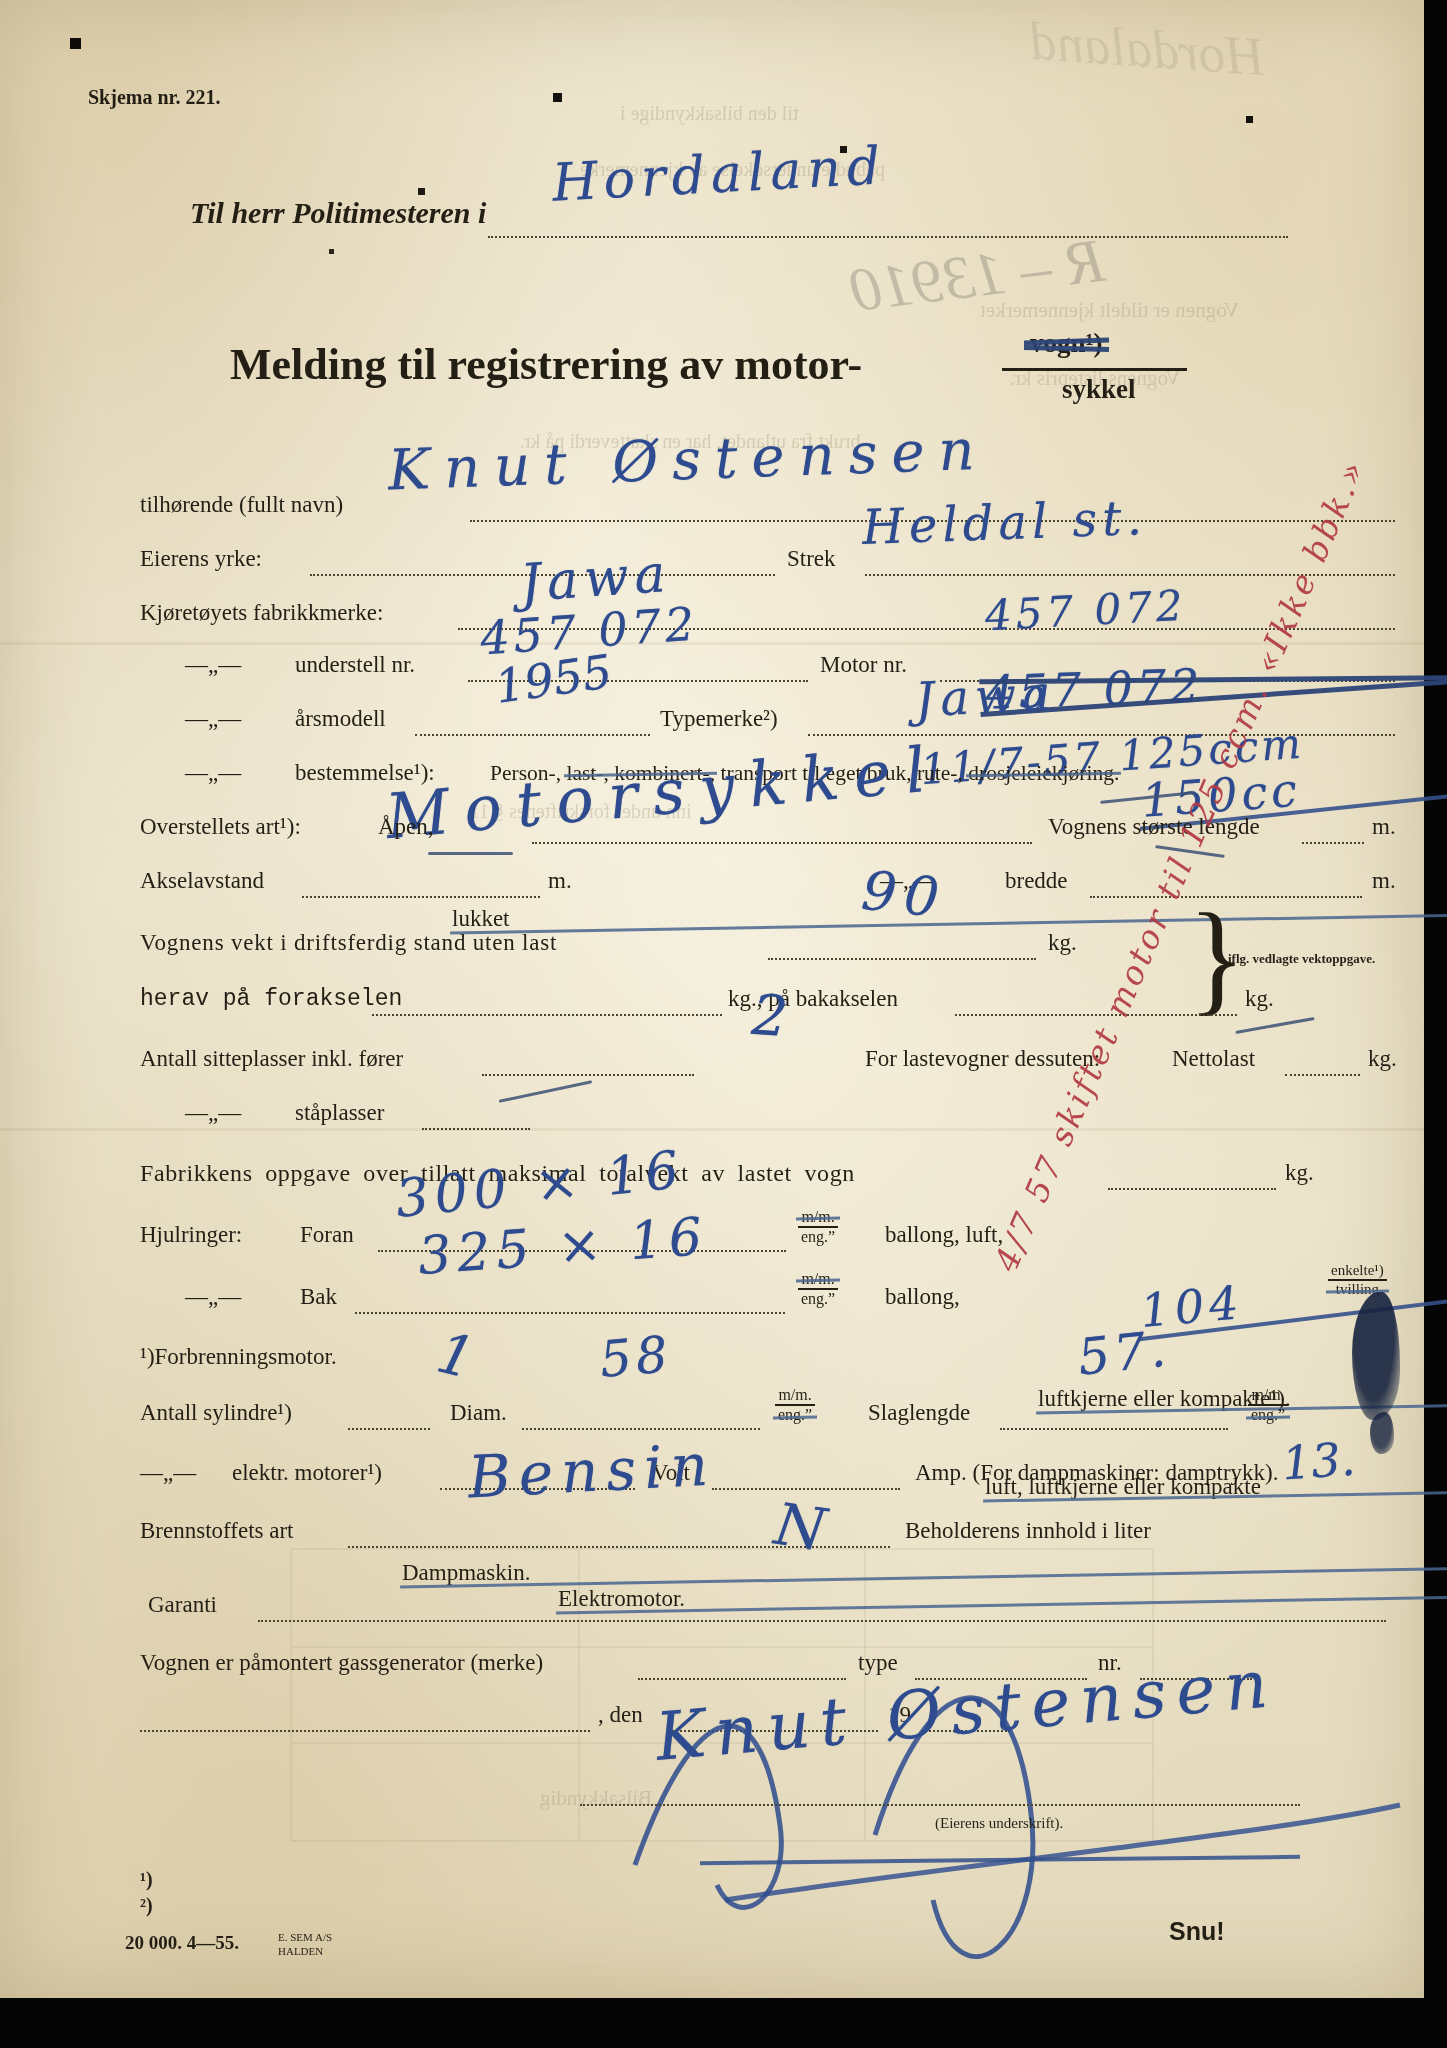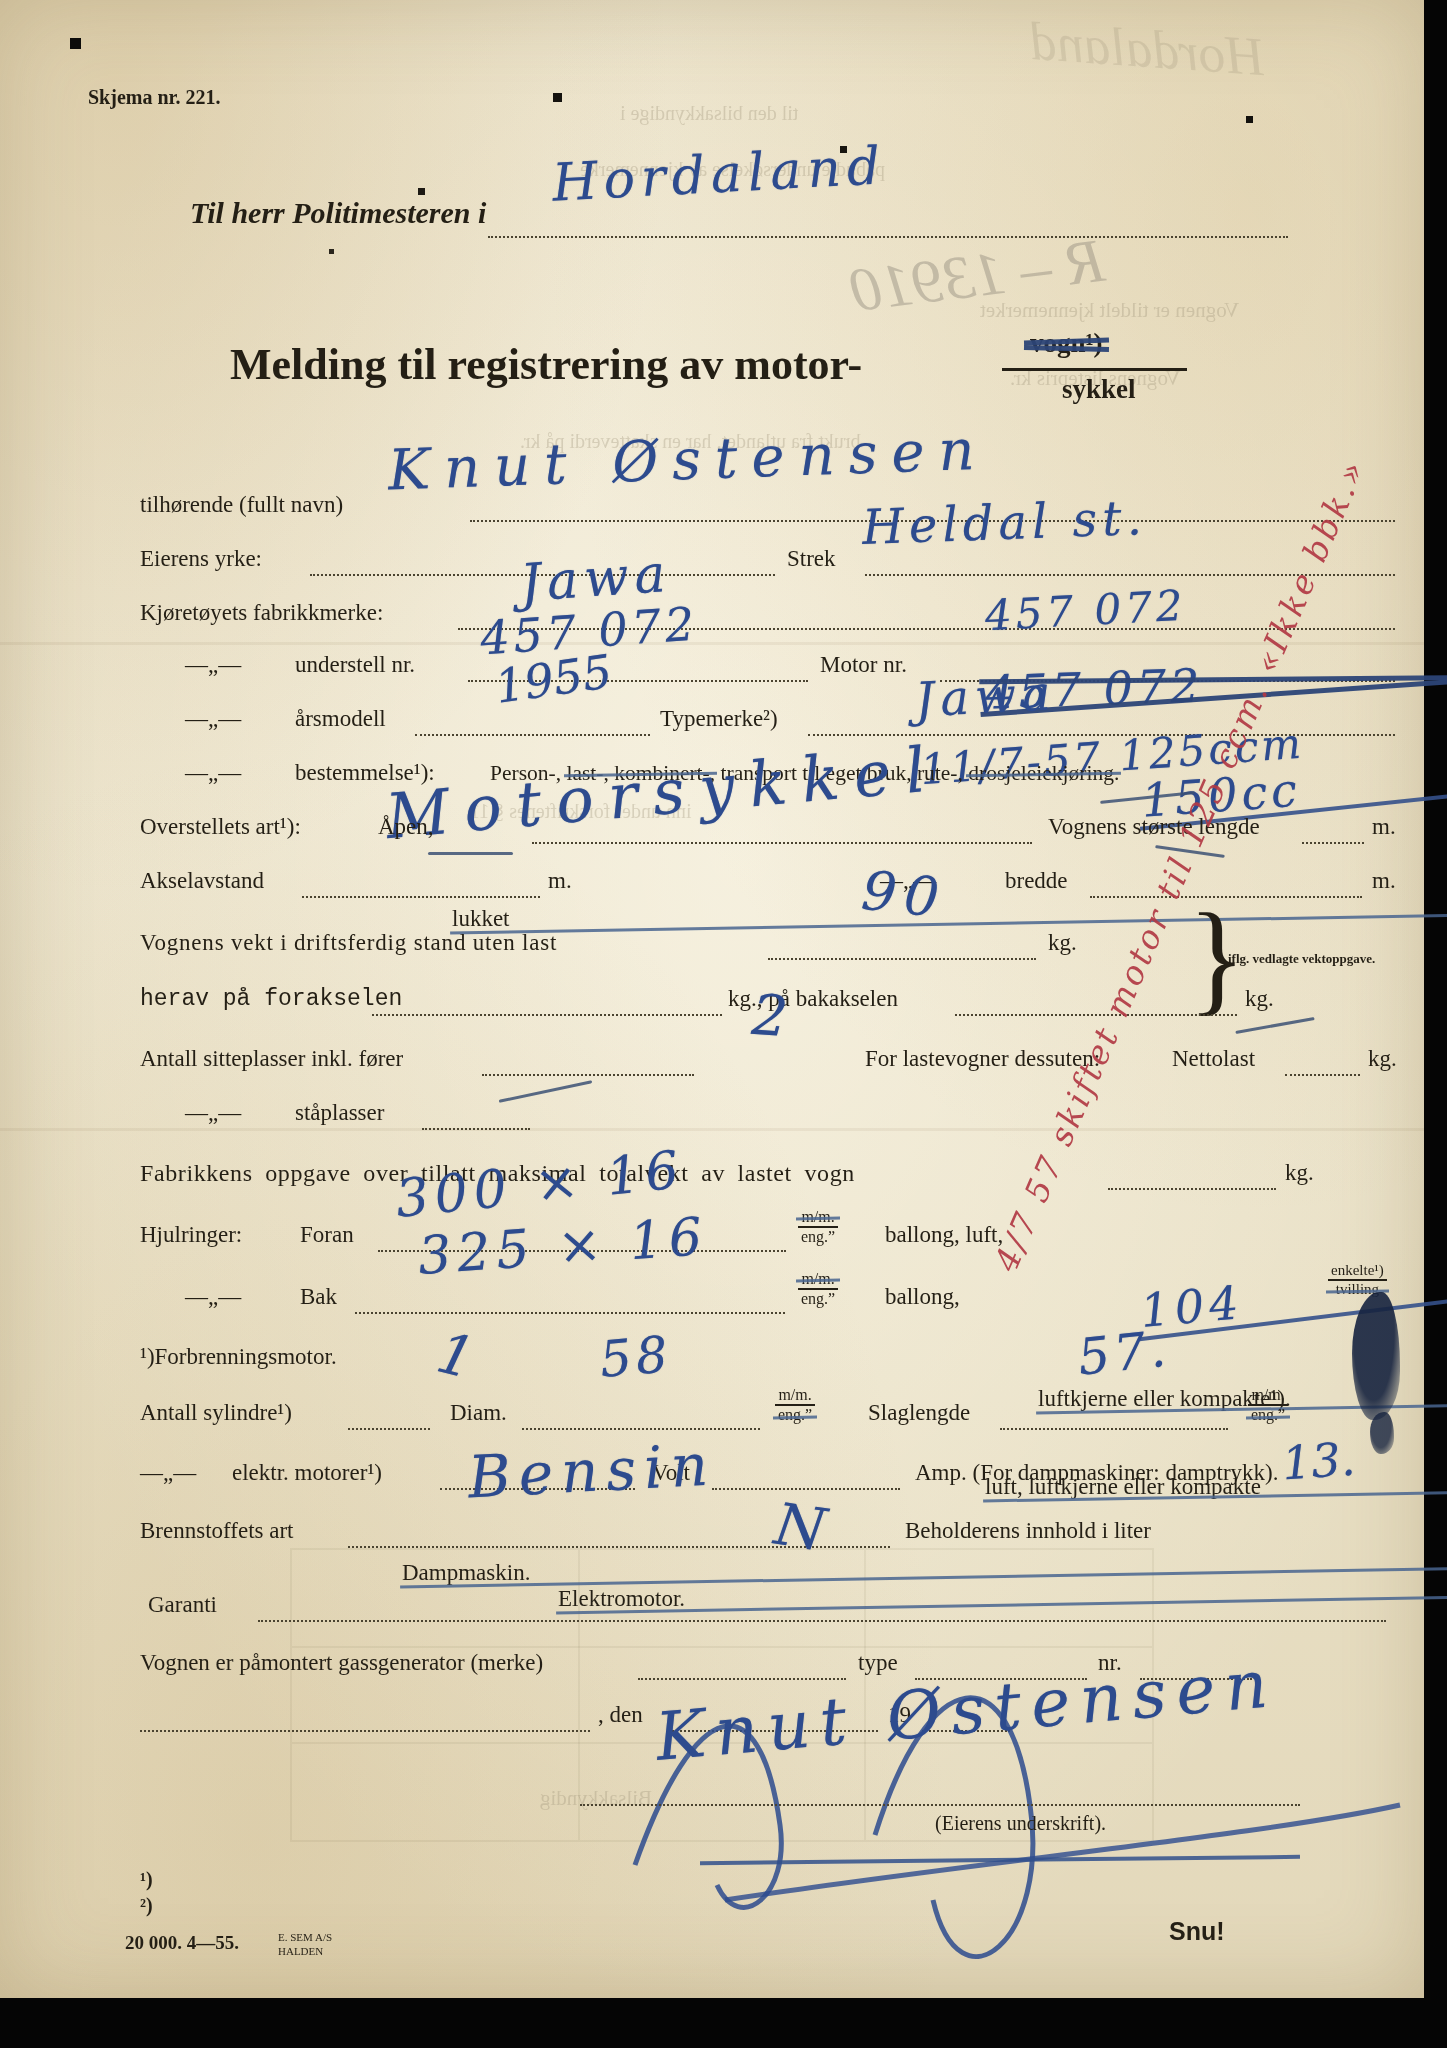--- a/index.html
+++ b/index.html
@@ -257,21 +257,21 @@
   <div class="p" style="left:888px;top:1702px;">19</div>
   <div class="dots" style="left:922px;top:1706px;width:88px;"></div>
 
   <svg width="860" height="420" viewBox="0 0 860 420" style="left:575px;top:1600px;">
     <path d="M60 265 C120 95 185 80 205 225 C215 295 165 335 142 285" fill="none" stroke="#2d4b8e" stroke-width="5" opacity=".85"></path>
     <path d="M300 235 C355 60 435 55 455 205 C475 340 385 415 358 300" fill="none" stroke="#2d4b8e" stroke-width="5" opacity=".85"></path>
     <path d="M150 300 C400 262 690 235 825 205" fill="none" stroke="#2d4b8e" stroke-width="5" opacity=".8"></path>
   </svg>
   <div class="hw" style="left:655px;top:1678px;font-size:66px;letter-spacing:10px;transform:rotate(-5deg);">Knut Østensen</div>
   <div class="dots" style="left:580px;top:1780px;width:720px;"></div>
-  <div class="p" style="left:935px;top:1810px;font-size:20px;">(Eierens underskrift).</div>
+  <div class="p" style="left:935px;top:1810px;font-size:15px;">(Eierens underskrift).</div>
   <div style="position:absolute;left:700px;top:1858px;width:600px;height:4px;background:#31508c;transform:rotate(-.6deg);opacity:.85;"></div>
 
   <div class="p b" style="left:140px;top:1866px;font-size:20px;">¹)</div>
   <div class="p b" style="left:140px;top:1892px;font-size:20px;">²)</div>
   <div class="p b" style="left:125px;top:1930px;font-size:19px;">20 000.   4—55.</div>
   <div class="p" style="left:278px;top:1924px;font-size:11px;">E. SEM A/S</div>
   <div class="p" style="left:278px;top:1938px;font-size:11px;">HALDEN</div>
   <div class="p b" style="left:1169px;top:1918px;font-size:25px;font-family:'Liberation Sans',sans-serif;">Snu!</div>
 
   <div class="rednote" style="left:1022px;top:1238px;">4/7 57 skiftet motor til 125 ccm. «Ikke bbk.»</div>

